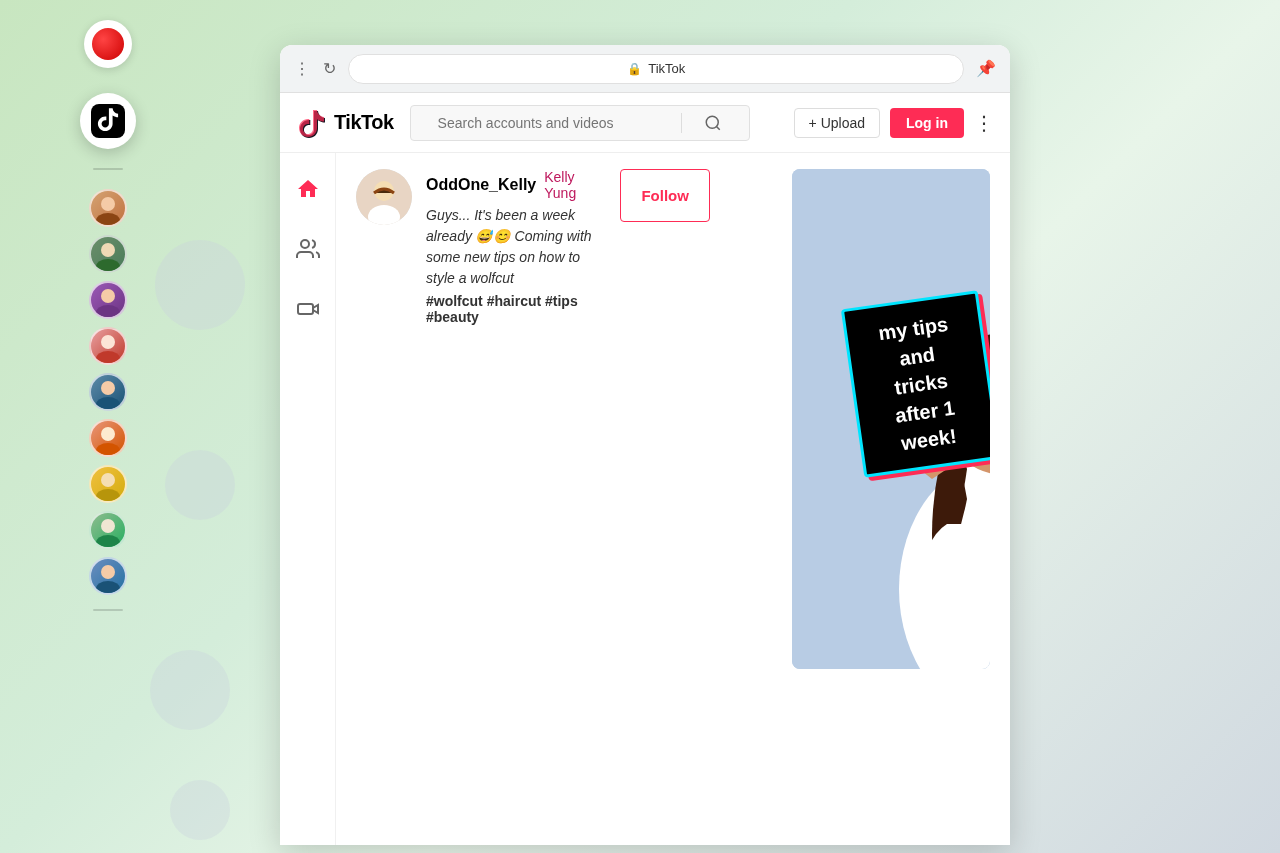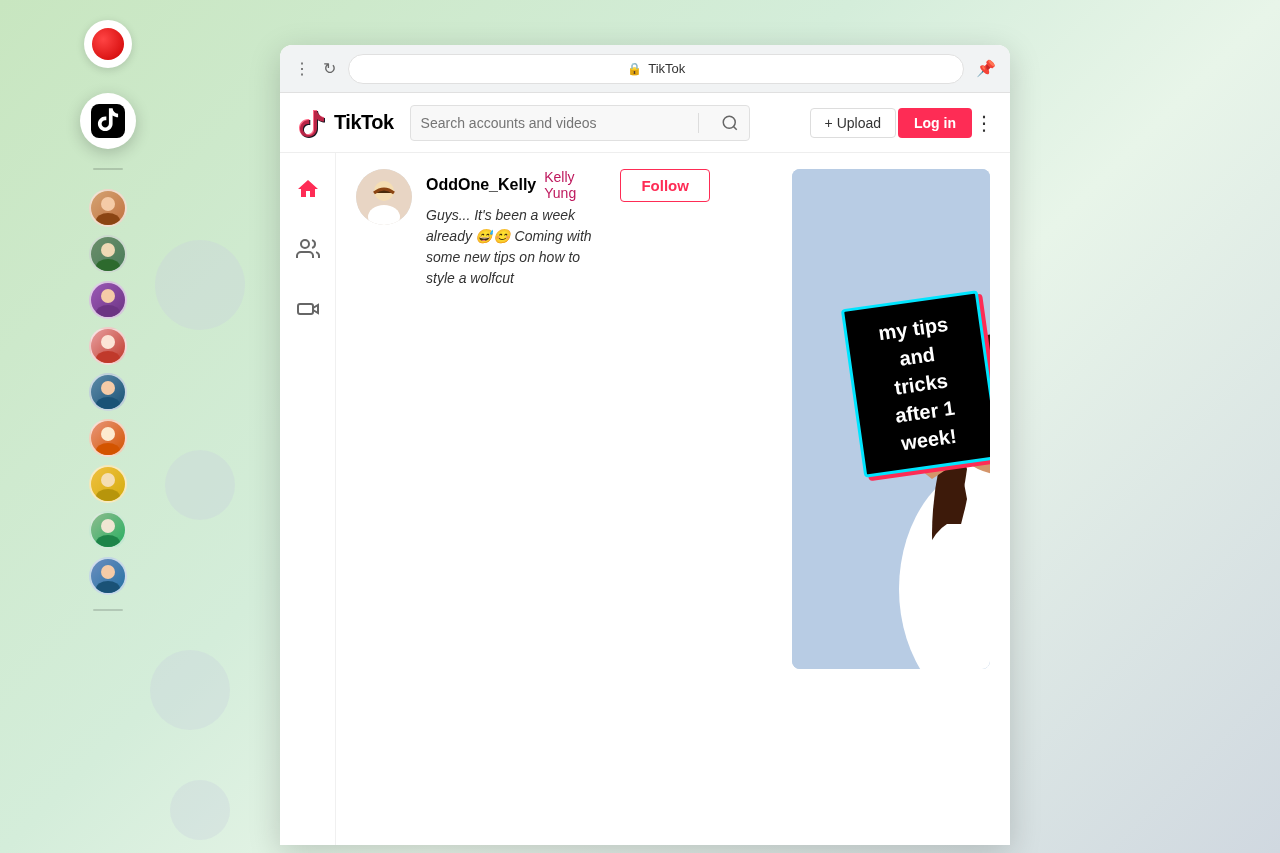--- a/index.html
+++ b/index.html
@@ -211,21 +211,21 @@
 
     .search-bar-wrapper {
       flex: 1;
       max-width: 340px;
       display: flex;
       align-items: center;
       border: 1px solid #e0e0e0;
       border-radius: 4px;
       background: #f8f8f8;
       height: 36px;
-      padding: 0 10px;
+      padding: 0 27px;
       gap: 22px;
     }
 
     .search-input {
       border: none;
       background: transparent;
       font-size: 14px;
       color: #333;
       outline: none;
       flex: 1;
@@ -242,21 +242,21 @@
       border: none;
       cursor: pointer;
       color: #666;
       display: flex;
       align-items: center;
     }
 
     .header-actions {
       display: flex;
       align-items: center;
-      gap: 2px;
+      gap: 10px;
       margin-left: auto;
     }
 
     .upload-btn {
       display: flex;
       align-items: center;
       gap: 4px;
       border: 1px solid #ddd;
       background: white;
       border-radius: 4px;
@@ -394,21 +394,21 @@
       display: flex;
       align-items: center;
       gap: 6px;
     }
 
     .follow-btn {
       background: white;
       color: #fe2c55;
       border: 1px solid #fe2c55;
       border-radius: 4px;
-      padding: 7px 20px;
+      padding: 17px 20px;
       font-size: 15px;
       font-weight: 600;
       cursor: pointer;
       white-space: nowrap;
       flex-shrink: 0;
     }
 
     
     .video-thumbnail {
       width: 415px;
@@ -602,20 +602,21 @@
                 <path d="M18 24 Q28 16 38 24" stroke="#8B4513" stroke-width="3" fill="#4a2c0a"></path>
               </svg>
             </div>
 
             <div class="post-meta">
               <div class="post-user-line">
                 <span class="post-username">OddOne_Kelly</span>
                 <span class="post-display-name">Kelly Yung</span>
               </div>
               <div class="post-description">Guys... It's been a week already 😅😊 Coming with some new tips on how to style a wolfcut</div>
+              <div class="post-hashtags">#wolfcut #haircut #tips #beauty</div>
             </div>
 
             <button class="follow-btn">Follow</button>
           </div>
 
           <div class="video-thumbnail">
 
             <svg width="415" height="500" viewBox="0 0 415 500" style="position:absolute;top:0;left:0;">
 
               <rect width="415" height="500" fill="#b8cce4"></rect>

